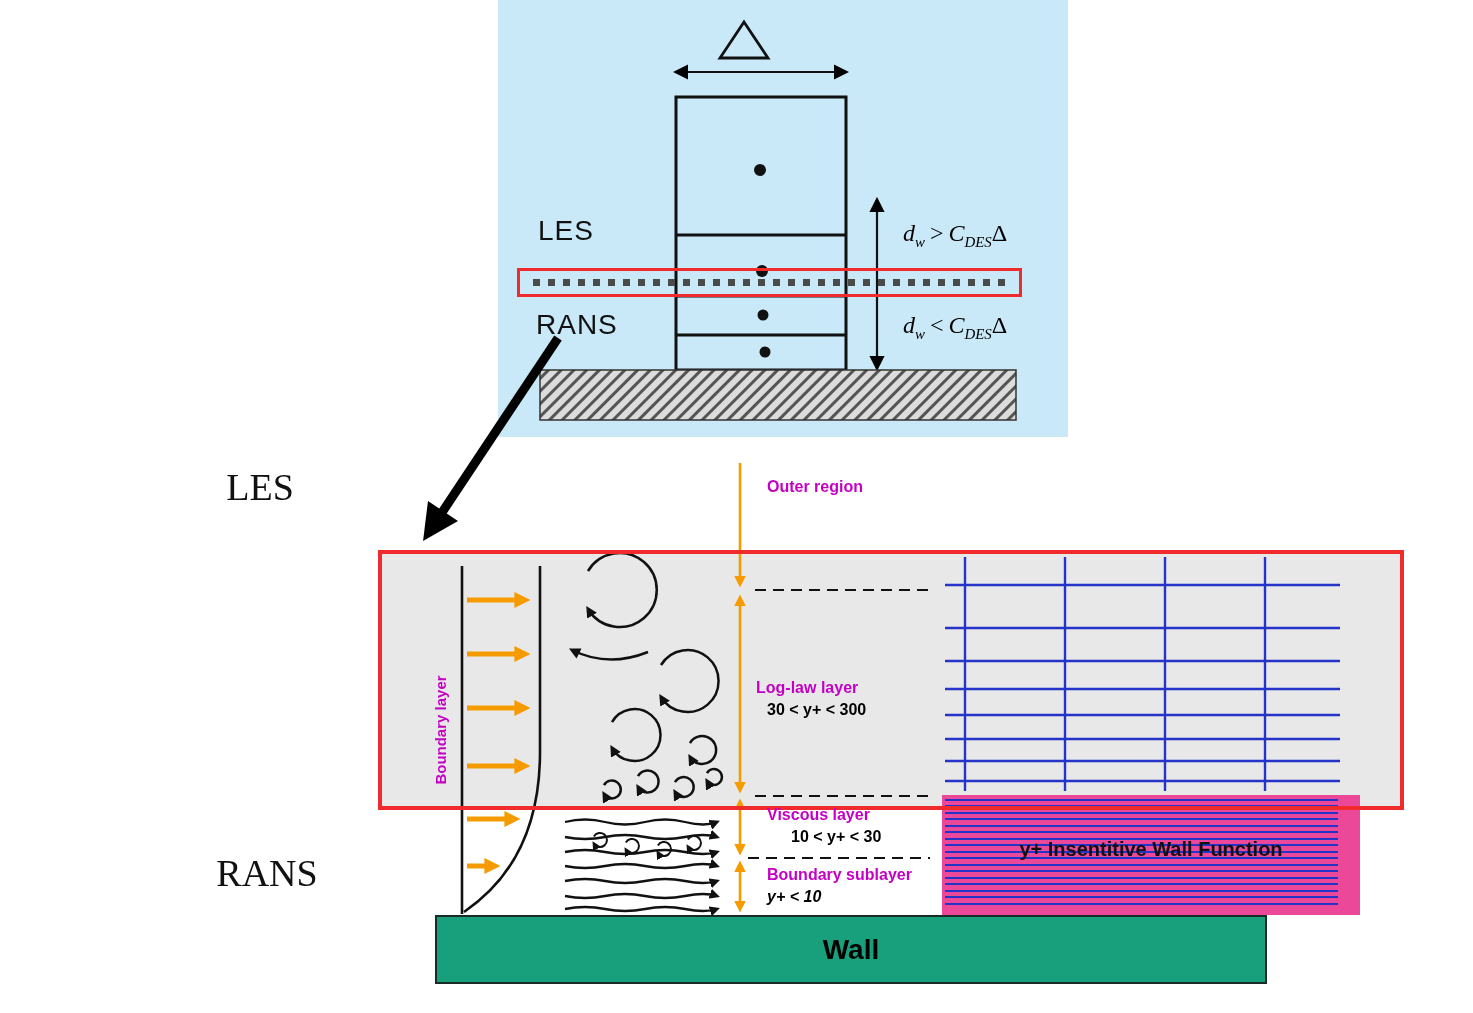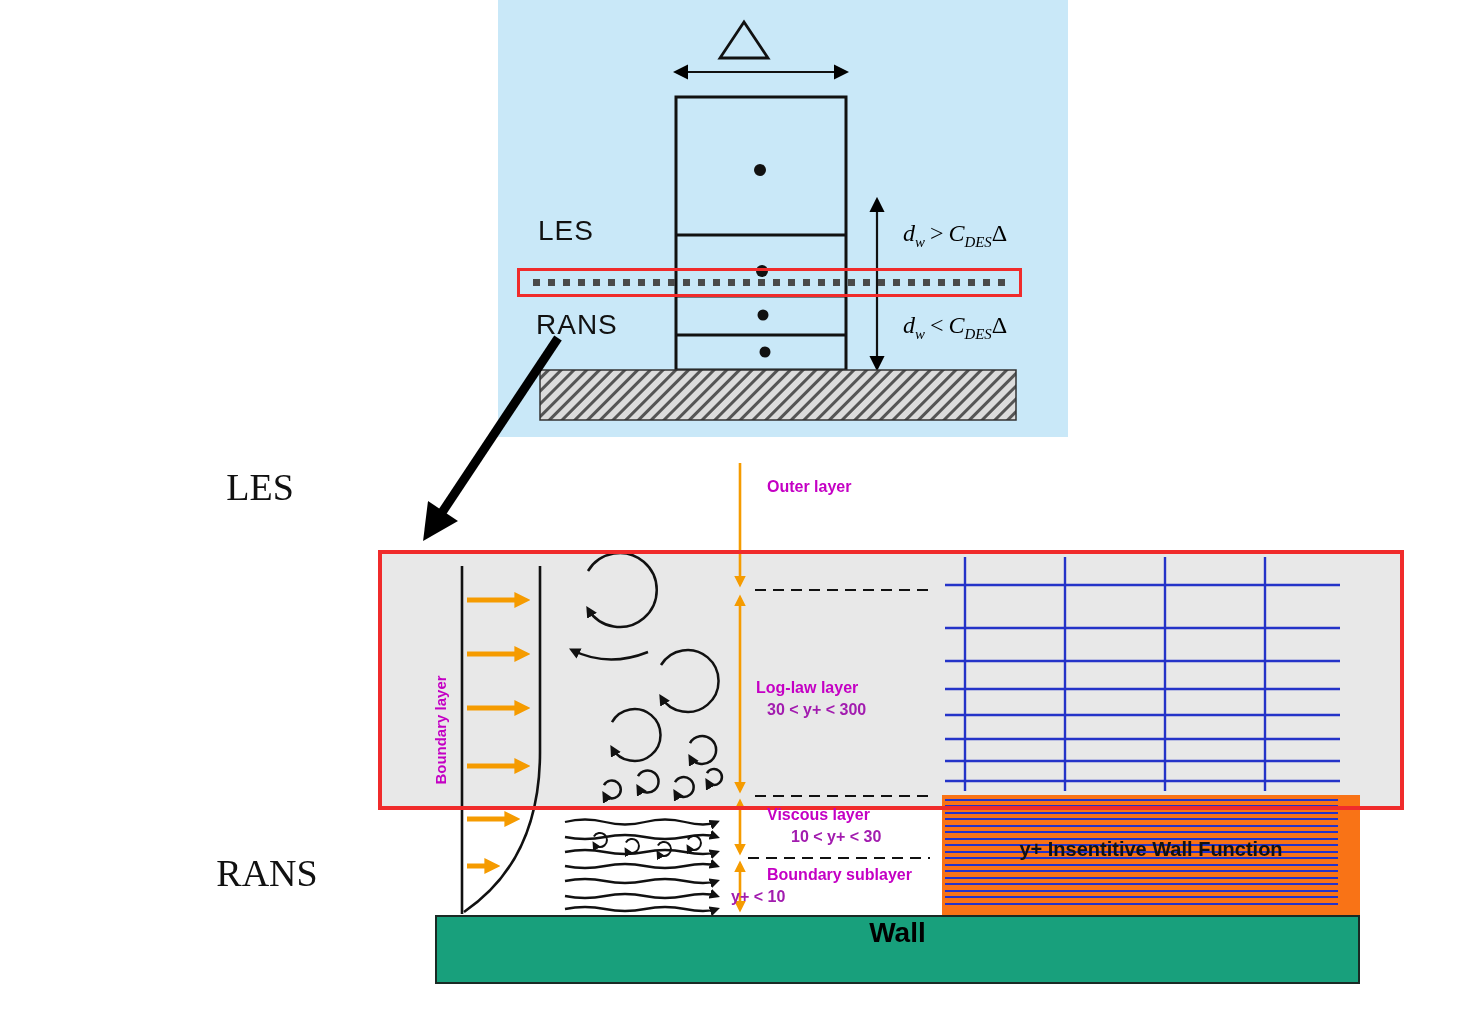--- a/index.html
+++ b/index.html
@@ -3,36 +3,36 @@
 <meta charset="utf-8">
 <style>
   * { margin:0; padding:0; box-sizing:border-box; }
   html,body { background:#ffffff; }
   #canvas { position:relative; width:1473px; height:1013px; background:#fff; overflow:hidden;
             font-family:"Liberation Sans", sans-serif; color:#111; }
   .abs { position:absolute; }
   .serif-label { font-family:"Liberation Serif", serif; font-size:38px; color:#111; text-align:center; line-height:1.12; }
   .panel-label { font-size:28px; color:#111; letter-spacing:1px; }
   .mag  { color:#c400c4; font-weight:bold; font-size:16px; line-height:1.15; }
-  .rng  { color:#a21caf; font-weight:bold; font-size:16px; line-height:1.15;text-align:center; }
+  .rng  { color:#000000; font-weight:bold; font-size:16px; line-height:1.15;text-align:center; }
   .math { font-family:"Liberation Serif", serif; font-size:24px; color:#000; white-space:nowrap;text-align:right; }
   .math .mi { font-style:italic; }
   .math sub { font-size:0.62em; font-style:italic; }
   .math .rel { padding:0 5px; }
   .blue-panel { left:498px; top:0; width:570px; height:437px; background:#c9e8f8; }
   .gray-box   { left:380px; top:552px; width:1022px; height:256px; background:#e8e8e8; }
   .red-frame  { border:4px solid #f02b2b; background:transparent; pointer-events:none; }
   .red-frame-small { border:3px solid #f02b2b; background:transparent; }
   .dotted-line { background:repeating-linear-gradient(90deg,#4a4a4a 0 7px, transparent 7px 15px); }
-  .green-box  { left:942px; top:795px; width:418px; height:120px; background:#f97316; }
+  .green-box  { left:942px; top:795px; width:418px; height:120px; background:#ec4899; }
   .fine-grid  { left:3px; top:4px; width:393px; height:110px;
                 background:repeating-linear-gradient(to bottom,#2433c8 0 1.6px, transparent 1.6px 6.5px); }
   .wf-label   { left:0; top:43px; width:418px; text-align:center; font-size:20px; font-weight:bold; color:#111; }
-  .wall-bar   { left:435px; top:915px; width:925px; height:69px; background:#18a07c; border:2px solid #1a2a24;
-                display:flex; justify-content:center; }
+  .wall-bar   { left:435px; top:915px; width:832px; height:69px; background:#18a07c; border:2px solid #1a2a24;
+                display:flex; align-items:center; justify-content:center; }
   .wall-text  { font-size:28px; font-weight:bold; color:#000; }
   .rot-left   { transform:rotate(-90deg); transform-origin:center center; text-align:center; }
   svg.overlay { position:absolute; left:0; top:0; z-index:2; pointer-events:none; }
   .z1 { z-index:1; } .z3 { z-index:3; } .z5 { z-index:5; }
 </style>
 </head>
 <body>
 
 <div id="canvas">
 
@@ -174,23 +174,23 @@
   </div>
   <div class="abs math z5" style="left:903px; top:312px;">
     <span class="mi">d</span><sub>w</sub><span class="rel">&lt;</span><span class="mi">C</span><sub>DES</sub><span>Δ</span>
   </div>
 
   <div class="abs serif-label z5" style="left:200px; top:466px; width:120px;">LES</div>
   <div class="abs serif-label z5" style="left:80px; top:648px; width:240px;">
   </div>
   <div class="abs serif-label z5" style="left:192px; top:852px; width:150px;">RANS</div>
 
-  <div class="abs mag z5" style="left:767px; top:478px;">Outer layer</div>
+  <div class="abs mag z5" style="left:767px; top:478px;">Outer region</div>
   <div class="abs mag z5" style="left:756px; top:679px;">Log-law layer</div>
   <div class="abs rng z5" style="left:767px; top:701px;">30 &lt; y+ &lt; 300</div>
   <div class="abs mag z5" style="left:767px; top:806px;">Viscous layer</div>
   <div class="abs rng z5" style="left:791px; top:828px;">10 &lt; y+ &lt; 30</div>
   <div class="abs mag z5" style="left:767px; top:866px;">Boundary sublayer</div>
-  <div class="abs rng z5" style="left:731px; top:888px;">y+ &lt; 10</div>
+  <div class="abs rng z5" style="left:767px; top:888px;font-style:italic;">y+ &lt; 10</div>
 
   <div class="abs mag rot-left z5" style="left:361px; top:721px; width:160px; height:18px; font-size:15px;">Boundary layer</div>
 
 </div>
 
 </body></html>

